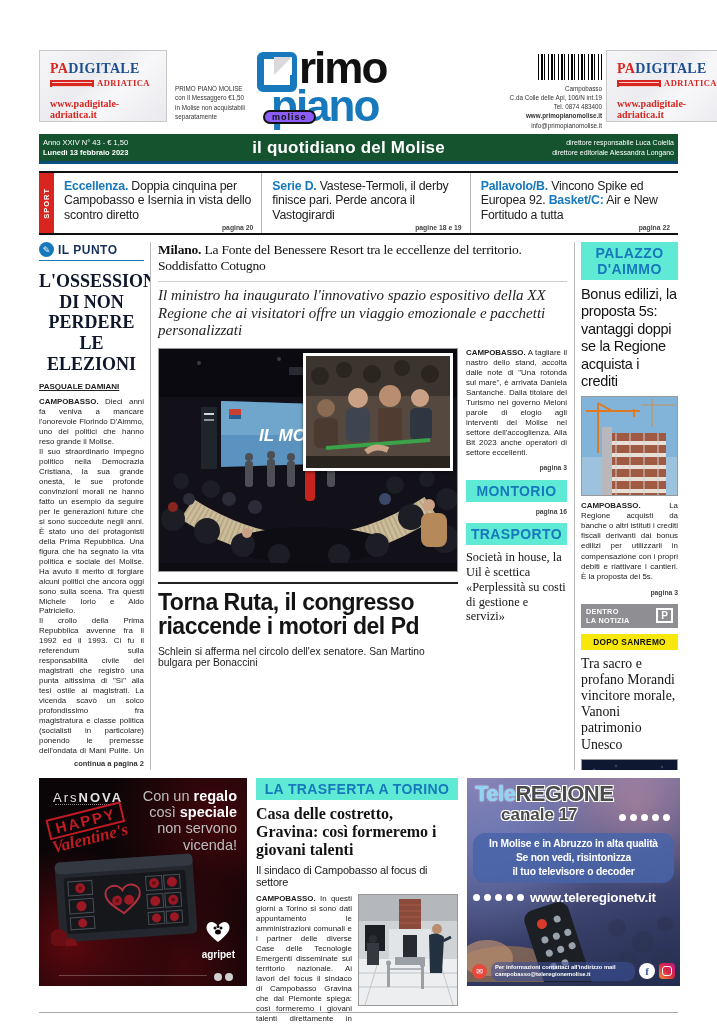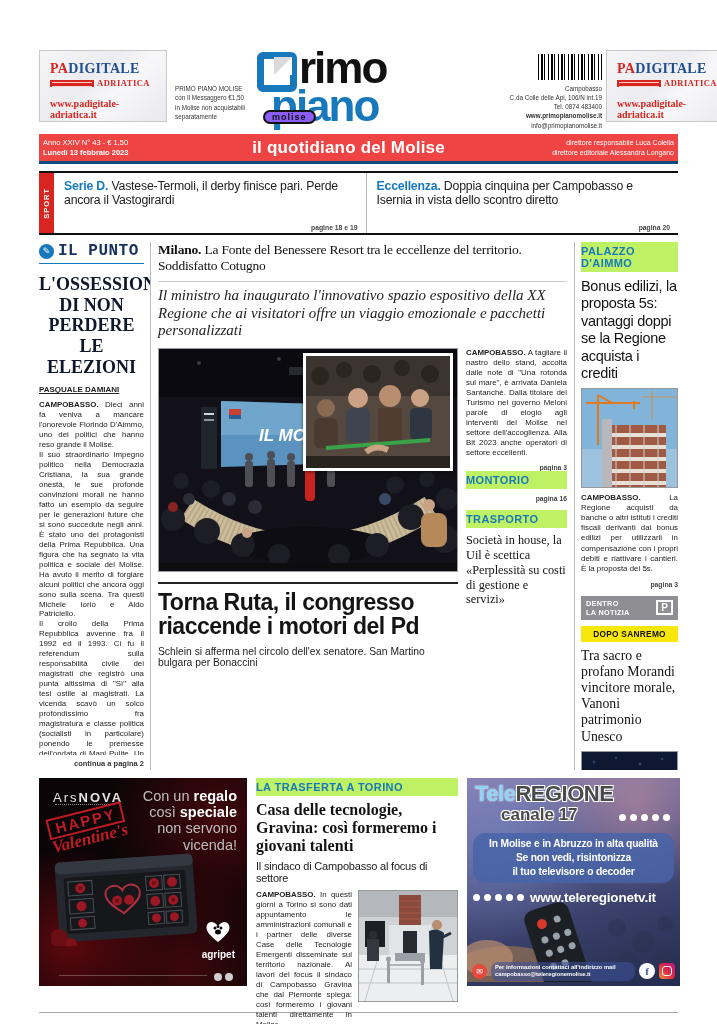--- a/index.html
+++ b/index.html
@@ -30,21 +30,21 @@
   .logow1 { font-size:44px; font-weight:800; letter-spacing:-2px; color:#111; line-height:.8; margin-left:2px; }
   .row2 { position:relative; margin-top:-6px; padding-left:14px; }
   .logow2 { font-size:44px; font-weight:800; letter-spacing:-2px; color:#1779bc; line-height:.9; }
   .molise-oval { position:absolute; left:6px; bottom:2px; border:2px solid #111; background:#8b5cf6; border-radius:9px;
       font-size:9px; font-weight:bold; color:#111; padding:0 7px; letter-spacing:1px; }
   .mh-right { width:130px; flex:none; margin-right:4px; }
   .barcode { width:64px; height:26px; margin:4px 0 4px auto; background:
       repeating-linear-gradient(90deg,#000 0 1px,#fff 1px 3px,#000 3px 5px,#fff 5px 6px,#000 6px 7px,#fff 7px 10px); }
   .address { font-size:6.3px; line-height:1.45; text-align:right; color:#333; }
   .address .b { font-weight:bold; }
-  .blue-bar { background:#ef4444; border-bottom:3px solid #0b4d7c; height:30px; display:flex; align-items:center; color:#fff; margin-top:2px; }
+  .blue-bar { background:#14532d; border-bottom:3px solid #0b4d7c; height:30px; display:flex; align-items:center; color:#fff; margin-top:2px; }
   .bb-issue { width:150px; font-size:7.5px; line-height:1.3; padding-left:4px; }
   .bb-issue .b { font-weight:bold; }
   .bb-tag { flex:1; text-align:center; font-size:17px; font-weight:bold; letter-spacing:.2px; }
   .bb-dir { width:170px; font-size:7px; line-height:1.35; text-align:right; padding-right:4px; }
 
   
   .sport-bar { display:flex; border-top:2px solid #101010; border-bottom:2px solid #101010; margin-top:7px; height:64px; }
   .sport-tab { width:15px; background:#d8251f; display:flex; align-items:center; justify-content:center; flex:none; }
   .sport-tab span { writing-mode:vertical-rl; transform:rotate(180deg); color:#fff; font-size:7.5px; font-weight:bold; letter-spacing:1px; }
   .teaser { flex:1; padding:6px 8px 2px 10px; display:flex; flex-direction:column; }
@@ -55,21 +55,21 @@
 
   
   .content-row { display:flex; margin-top:7px; height:528px; }
   .col-left { width:112px; flex:none; border-right:1px solid #bbb; padding-right:6px; overflow:hidden; display:flex; flex-direction:column; }
   .col-main { flex:1; padding:0 7px; overflow:hidden; }
   .col-right { width:104px; flex:none; border-left:1px solid #bbb; padding-left:6px; overflow:hidden; }
 
   
   .ip-head { display:flex; align-items:center; gap:4px; border-bottom:1px solid #1779bc; padding-bottom:3px; }
   .ip-ico { width:15px; height:15px; border-radius:50%; background:#1779bc; color:#fff; font-size:9px; display:flex; align-items:center; justify-content:center; }
-  .ip-label { font-family:Liberation Mono, monospace; font-weight:bold; color:#17315e; font-size:16px; letter-spacing:.5px; }
+  .ip-label { font-family:Liberation Sans, sans-serif; font-weight:bold; color:#17315e; font-size:12px; letter-spacing:.5px; }
   .ip-title { font-family:"Liberation Serif",serif; font-size:18px; line-height:1.15; text-align:center; color:#0f172a; margin:10px 0 8px; }
   .ip-by { font-size:8px; font-weight:bold; text-decoration:underline; margin-bottom:6px; color:#222; }
   .ip-body p { font-size:7.9px; line-height:1.26; text-align:justify; color:#222; }
   .ip-more { text-align:right; font-size:7.5px; font-weight:bold; color:#333; padding:4px 0 2px; }
 
   
   .kicker { font-family:"Liberation Serif",serif; font-size:13.5px; color:#111; letter-spacing:-.2px; }
   .kicker .b { font-weight:bold; }
   .headline { font-family:"Liberation Serif",serif; font-weight:bold; font-size:33px; line-height:1.06; color:#171008; margin-top:4px; letter-spacing:-.5px; }
   .deck { font-family:"Liberation Serif",serif; font-style:italic; font-size:15px; line-height:1.18; color:#222; border-top:1px solid #ccc; margin-top:7px; padding-top:5px; }
@@ -77,21 +77,21 @@
   .main-left { width:300px; flex:none; }
   .photo-main { width:300px; height:224px; border:1px solid #999; position:relative; background:#101018; }
   .photo-main svg { display:block; }
   .inset { position:absolute; top:4px; right:4px; width:150px; height:118px; border:3px solid #fff; box-shadow:0 1px 3px rgba(0,0,0,.5); }
   .pd-art { border-top:2px solid #222; margin-top:10px; padding-top:6px; }
   .pd-head { font-size:23px; font-weight:800; line-height:1.06; color:#141414; letter-spacing:-.5px; }
   .pd-deck { font-size:10.3px; color:#222; margin-top:7px; }
   .main-side { flex:1; display:flex; flex-direction:column; font-size:8px; }
   .body-just { font-size:7.9px; line-height:1.27; text-align:justify; color:#222; }
   .body-just .b { font-weight:bold; }
-  .sec-head { background:#bef264; color:#1779bc; font-weight:bold; text-align:left; font-size:11px; letter-spacing:.4px; padding:3px 0; }
+  .sec-head { background:#5eead4; color:#1779bc; font-weight:bold; text-align:center; font-size:14px; letter-spacing:.4px; padding:3px 0; }
   .mont-title { font-size:14.5px; line-height:1.13; color:#131313; margin-top:5px; letter-spacing:-.3px; }
   .trasp-title { font-family:"Liberation Serif",serif; font-size:12.3px; line-height:1.2; color:#131313; margin-top:5px; }
 
   
   .pal-title { font-size:14.5px; line-height:1.2; color:#131313; margin:6px 0; letter-spacing:-.3px; }
   .photo-frame { border:1px solid #999; }
   .photo-frame svg { display:block; }
   .col-right .body-just { margin-top:5px; }
   .dentro-bar { background:#8f8f93; color:#fff; display:flex; justify-content:space-between; align-items:center; padding:3px 5px; margin-top:8px; }
   .dentro-txt { font-size:7.3px; font-weight:bold; line-height:1.25; letter-spacing:.3px; }
@@ -213,26 +213,30 @@
           <div>direttore editoriale Alessandra Longano</div>
         </div>
       </div>
     </header>
 
     <div class="sport-bar">
       <div class="sport-tab">
           <span>SPORT</span>
         </div>
       <div class="teaser">
+        <p><span class="tl">Eccellenza.</span><span> Doppia cinquina per Campobasso e Isernia in vista dello scontro diretto</span></p>
+        <div class="pagref">pagina 20</div>
+      </div>
+      <div class="teaser">
         <p><span class="tl">Serie D.</span><span> Vastese-Termoli, il derby finisce pari. Perde ancora il Vastogirardi</span></p>
         <div class="pagref">pagine 18 e 19</div>
       </div>
       <div class="teaser">
-        <p><span class="tl">Eccellenza.</span><span> Doppia cinquina per Campobasso e Isernia in vista dello scontro diretto</span></p>
-        <div class="pagref">pagina 20</div>
+        <p><span class="tl">Pallavolo/B.</span><span> Vincono Spike ed Europea 92. </span><span class="tl">Basket/C:</span><span> Air e New Fortitudo a tutta</span></p>
+        <div class="pagref">pagina 22</div>
       </div>
     </div>
 
     <div class="content-row">
 
       <aside class="col-left">
         <div class="ip-head">
           <span class="ip-ico">✎</span>
           <span class="ip-label">IL PUNTO</span>
         </div>
@@ -360,21 +364,21 @@
             <div class="pd-art">
               <h2 class="pd-head">Torna Ruta, il congresso riaccende i motori del Pd</h2>
               <div class="pd-deck">Schlein si afferma nel circolo dell'ex senatore. San Martino bulgara per Bonaccini</div>
 
             </div>
           </div>
 
           <div class="main-side">
             <p class="body-just"><span class="b">CAMPOBASSO.</span><span> A tagliare il nastro dello stand, accolta dalle note di "Una rotonda sul mare", è arrivata Daniela Santanchè. Dalla titolare del Turismo nel governo Meloni parole di elogio agli interventi del Molise nel settore dell'accoglienza. Alla Bit 2023 anche operatori di settore eccellenti.</span></p>
             <div class="pagref" style="margin-top:4px">pagina 3</div>
-            <div class="sec-head" style="">MONTORIO</div>
+            <div class="sec-head" style="margin-top:9px">MONTORIO</div>
             <div class="pagref" style="margin-top:4px">pagina 16</div>
             <div class="sec-head" style="margin-top:8px">TRASPORTO</div>
             <div class="trasp-title">Società in house, la Uil è scettica «Perplessità su costi di gestione e servizi»</div>
 
           </div>
         </div>
       </section>
 
       <aside class="col-right">
         <div class="sec-head">PALAZZO D'AIMMO</div>
@@ -539,21 +543,21 @@
         </div>
         <div class="ars-fine"></div>
         <div class="ars-soc">
             <i></i>
             <i></i>
           </div>
       </div>
 
       <div class="trasferta">
         <div class="sec-head">LA TRASFERTA A TORINO</div>
-        <h3 class="tra-title">Casa delle tecnologie, Gravina: così formeremo i giovani talenti</h3>
+        <h3 class="tra-title">Casa delle costretto, Gravina: così formeremo i giovani talenti</h3>
         <div class="tra-deck">Il sindaco di Campobasso al focus di settore</div>
         <div class="tra-body-row">
           <div class="tra-text">
             <p class="body-just"><span class="b">CAMPOBASSO.</span><span> In questi giorni a Torino si sono dati appuntamento le amministrazioni comunali e i partner delle diverse Case delle Tecnologie Emergenti disseminate sul territorio nazionale. Ai lavori del focus il sindaco di Campobasso Gravina che dal Piemonte spiega: così formeremo i giovani talenti direttamente in Molise.</span></p>
 
           </div>
           <figure class="photo-frame" style="height:112px">
             <svg width="98" height="110" viewBox="0 0 98 110">
               <rect width="98" height="110" fill="#cfd3d6"></rect>
               <rect width="98" height="26" fill="#b4b8bc"></rect>

